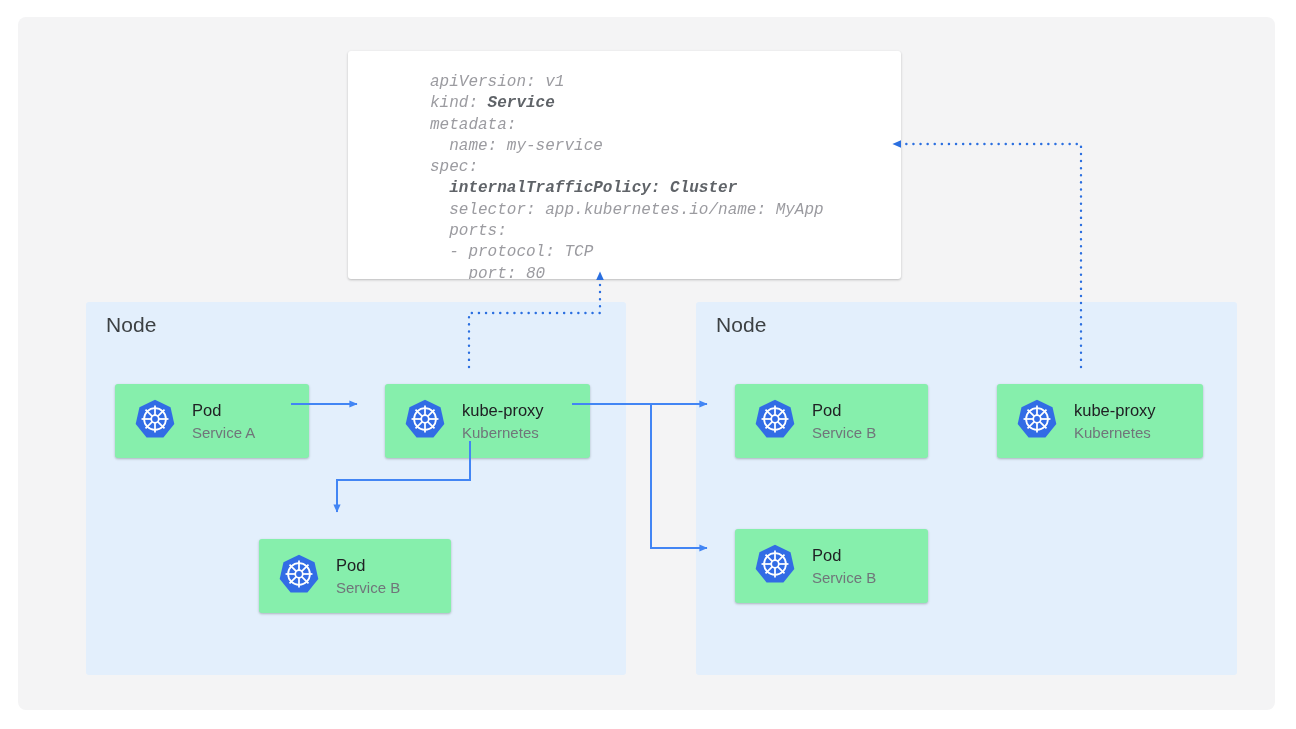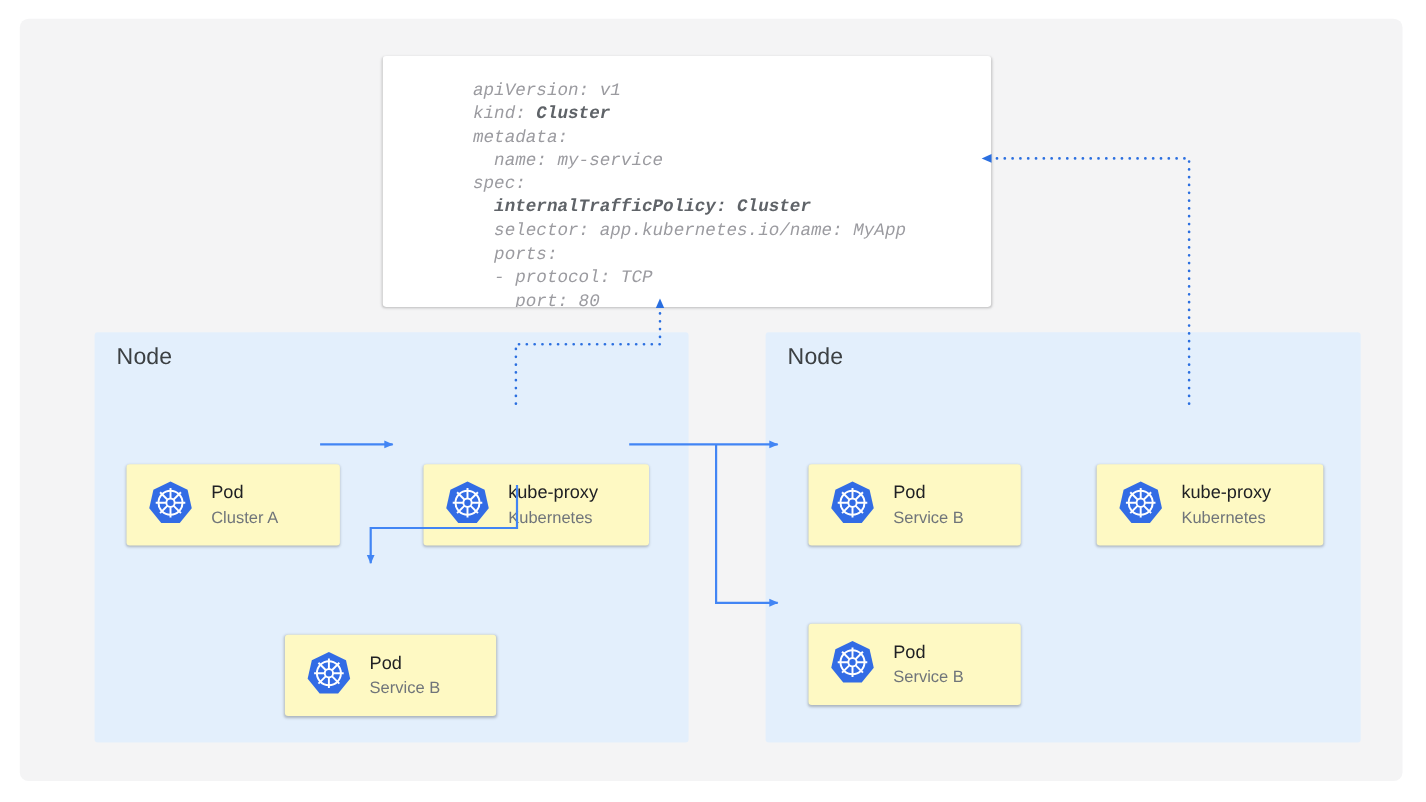--- a/index.html
+++ b/index.html
@@ -48,26 +48,25 @@
     position: absolute;
     left: 20px; top: 11px;
     font-size: 21px;
     color: #3c4043;
     letter-spacing: 0.1px;
   }
 
   
   .card {
     position: absolute;
-    background: #fef9c3;
+    background: #86efac;
     border-radius: 3px;
     box-shadow: 0 1px 3px rgba(0,0,0,0.16), 0 1px 2px rgba(0,0,0,0.10);
     display: flex;
     align-items: center;
-    margin-top: 38px;
   }
   .card .k8s-logo { flex: 0 0 auto; margin-left: 19px; }
   .card .card-text { margin-left: 16px; }
   .card .card-title {
     font-size: 16.5px;
     color: #202124;
     line-height: 21px;
     white-space: nowrap;
   }
   .card .card-sub {
@@ -93,21 +92,21 @@
     pointer-events: none;
   }
 </style>
 </head>
 <body>
 
 <div id="canvas">
 
   <div id="yaml-card">
     <pre id="yaml-code">apiVersion: v1
-kind: <span class="b">Cluster</span>
+kind: <span class="b">Service</span>
 metadata:
   name: my-service
 spec:
   <span class="b">internalTrafficPolicy: Cluster</span>
   selector: app.kubernetes.io/name: MyApp
   ports:
   - protocol: TCP
     port: 80
     targetPort: 9376</pre>
   </div>
@@ -133,21 +132,21 @@
           <line x1="59" y1="50" x2="82" y2="50"></line>
           <line x1="27.4" y1="27.4" x2="43.6" y2="43.6"></line>
           <line x1="56.4" y1="56.4" x2="72.6" y2="72.6"></line>
           <line x1="72.6" y1="27.4" x2="56.4" y2="43.6"></line>
           <line x1="43.6" y1="56.4" x2="27.4" y2="72.6"></line>
         </g>
       </svg>
     </span>
     <span class="card-text">
       <span class="card-title" style="display: block;">Pod</span>
-      <span class="card-sub" style="display: block;">Cluster A</span>
+      <span class="card-sub" style="display: block;">Service A</span>
     </span>
   </div>
 
   <div class="card" id="kube-proxy-1">
     <span class="k8s-logo">
       <svg width="42" height="42" viewBox="0 0 100 100">
         <polygon points="50,4 87,22 96,62 70,94 30,94 4,62 13,22" fill="#326ce5"></polygon>
         <g fill="none" stroke="#ffffff" stroke-width="4.2">
           <circle cx="50" cy="50" r="9"></circle>
           <circle cx="50" cy="50" r="26"></circle>

